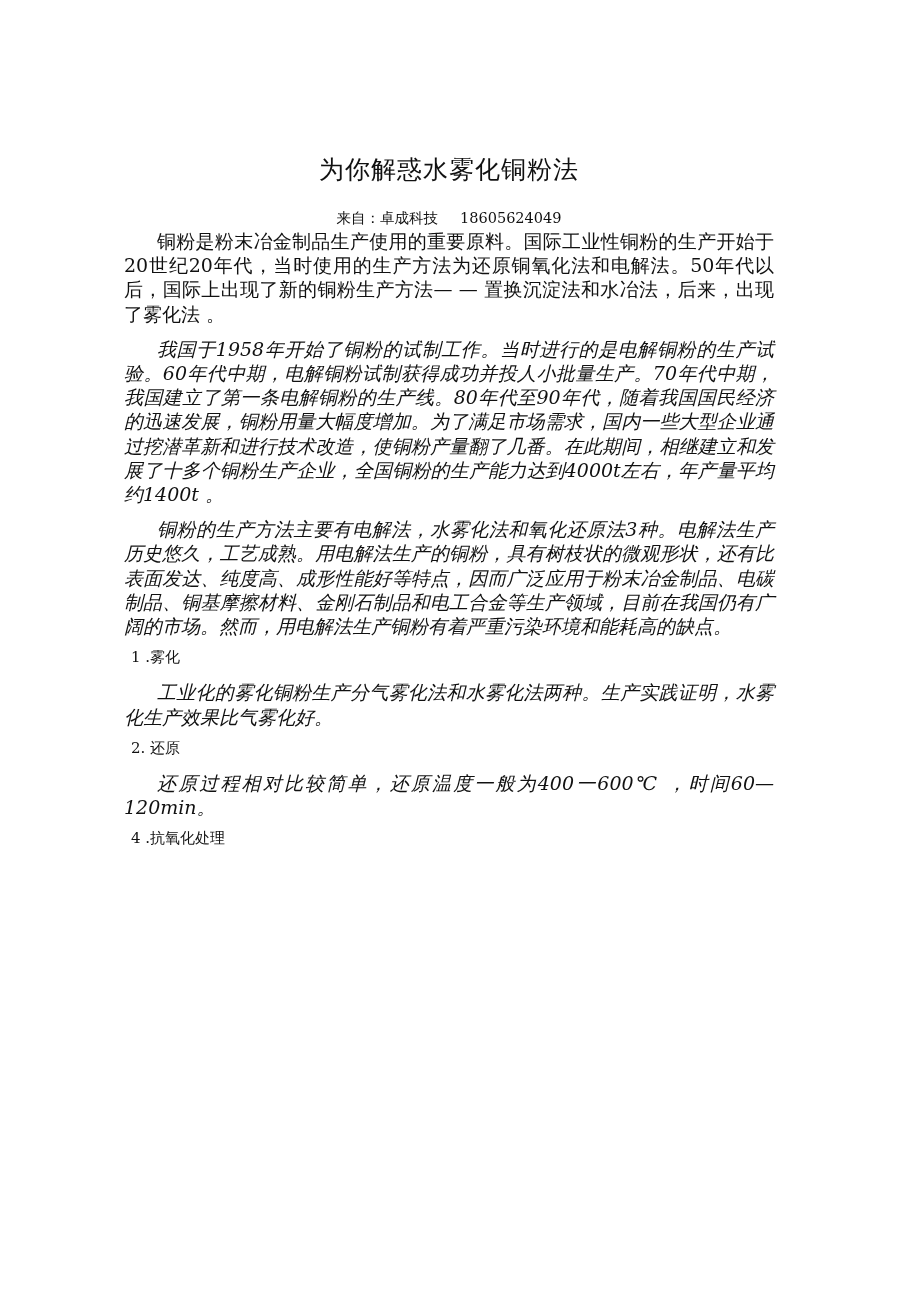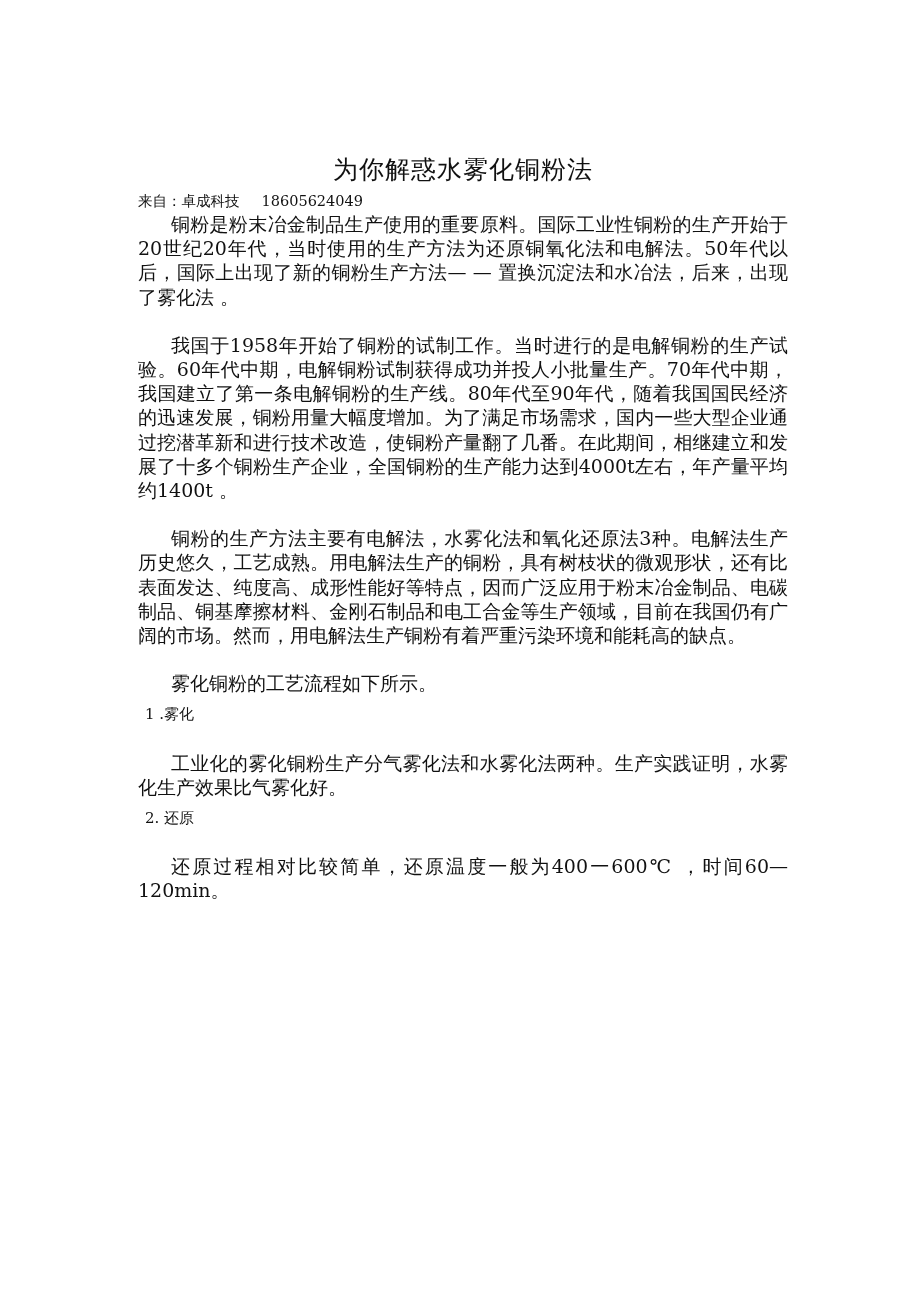--- a/index.html
+++ b/index.html
@@ -1,40 +1,40 @@
 <!DOCTYPE html>
 <html><head>
 <meta charset="utf-8">
 <style>
   html, body { margin: 0; padding: 0; background: #ffffff; }
   body { width: 920px; height: 1302px; position: relative; overflow: hidden;
          font-family: "DejaVu Serif", "Liberation Serif", serif; color: #111; }
-  .page { position: absolute; left: 138px; top: 150px; width: 650px; }
+  .page { position: absolute; left: 124px; top: 150px; width: 650px; }
   .title { text-align: center; font-size: 25px; line-height: 40px; margin: 0; padding-left: 0; font-weight: normal; letter-spacing: 1px; }
-  .source { text-align: left; font-size: 14.5px; line-height: 22px; margin: 0 0 0 0; }
+  .source { text-align: center; font-size: 14.5px; line-height: 22px; margin: 17px 0 0 0; }
   .source .gap { display: inline-block; width: 22px; }
   p { margin: 0; font-size: 19px; line-height: 24.2px; text-align: justify; text-justify: inter-character; }
   .indent { text-indent: 33px; }
-  .space-before { margin-top: 24px; }
+  .space-before { margin-top: 11px; font-style: italic; }
   .heading { font-size: 15px; line-height: 24.2px; margin: 7px; }
 </style>
 </head>
 <body>
 
 <div class="page">
   <h1 class="title">为你解惑水雾化铜粉法</h1>
   <div class="source">
     <span>来自：卓成科技</span><span class="gap"></span><span>18605624049</span>
   </div>
 
   <p class="indent">铜粉是粉末冶金制品生产使用的重要原料。国际工业性铜粉的生产开始于20世纪20年代，当时使用的生产方法为还原铜氧化法和电解法。50年代以后，国际上出现了新的铜粉生产方法— — 置换沉淀法和水冶法，后来，出现了雾化法 。</p>
   <p class="indent space-before">我国于1958年开始了铜粉的试制工作。当时进行的是电解铜粉的生产试验。60年代中期，电解铜粉试制获得成功并投人小批量生产。70年代中期，我国建立了第一条电解铜粉的生产线。80年代至90年代，随着我国国民经济的迅速发展，铜粉用量大幅度增加。为了满足市场需求，国内一些大型企业通过挖潜革新和进行技术改造，使铜粉产量翻了几番。在此期间，相继建立和发展了十多个铜粉生产企业，全国铜粉的生产能力达到4000t左右，年产量平均约1400t 。</p>
   <p class="indent space-before">铜粉的生产方法主要有电解法，水雾化法和氧化还原法3种。电解法生产历史悠久，工艺成熟。用电解法生产的铜粉，具有树枝状的微观形状，还有比表面发达、纯度高、成形性能好等特点，因而广泛应用于粉末冶金制品、电碳制品、铜基摩擦材料、金刚石制品和电工合金等生产领域，目前在我国仍有广阔的市场。然而，用电解法生产铜粉有着严重污染环境和能耗高的缺点。</p>
-  <p class="indent space-before">雾化铜粉的工艺流程如下所示。</p>
 
   <div class="heading">1 .雾化</div>
   <p class="indent space-before">工业化的雾化铜粉生产分气雾化法和水雾化法两种。生产实践证明，水雾化生产效果比气雾化好。</p>
 
   <div class="heading">2. 还原</div>
   <p class="indent space-before">还原过程相对比较简单，还原温度一般为400一600℃ ，时间60—120min。</p>
 
 
+  <div class="heading">4 .抗氧化处理</div>
 </div>
 
 </body></html>

